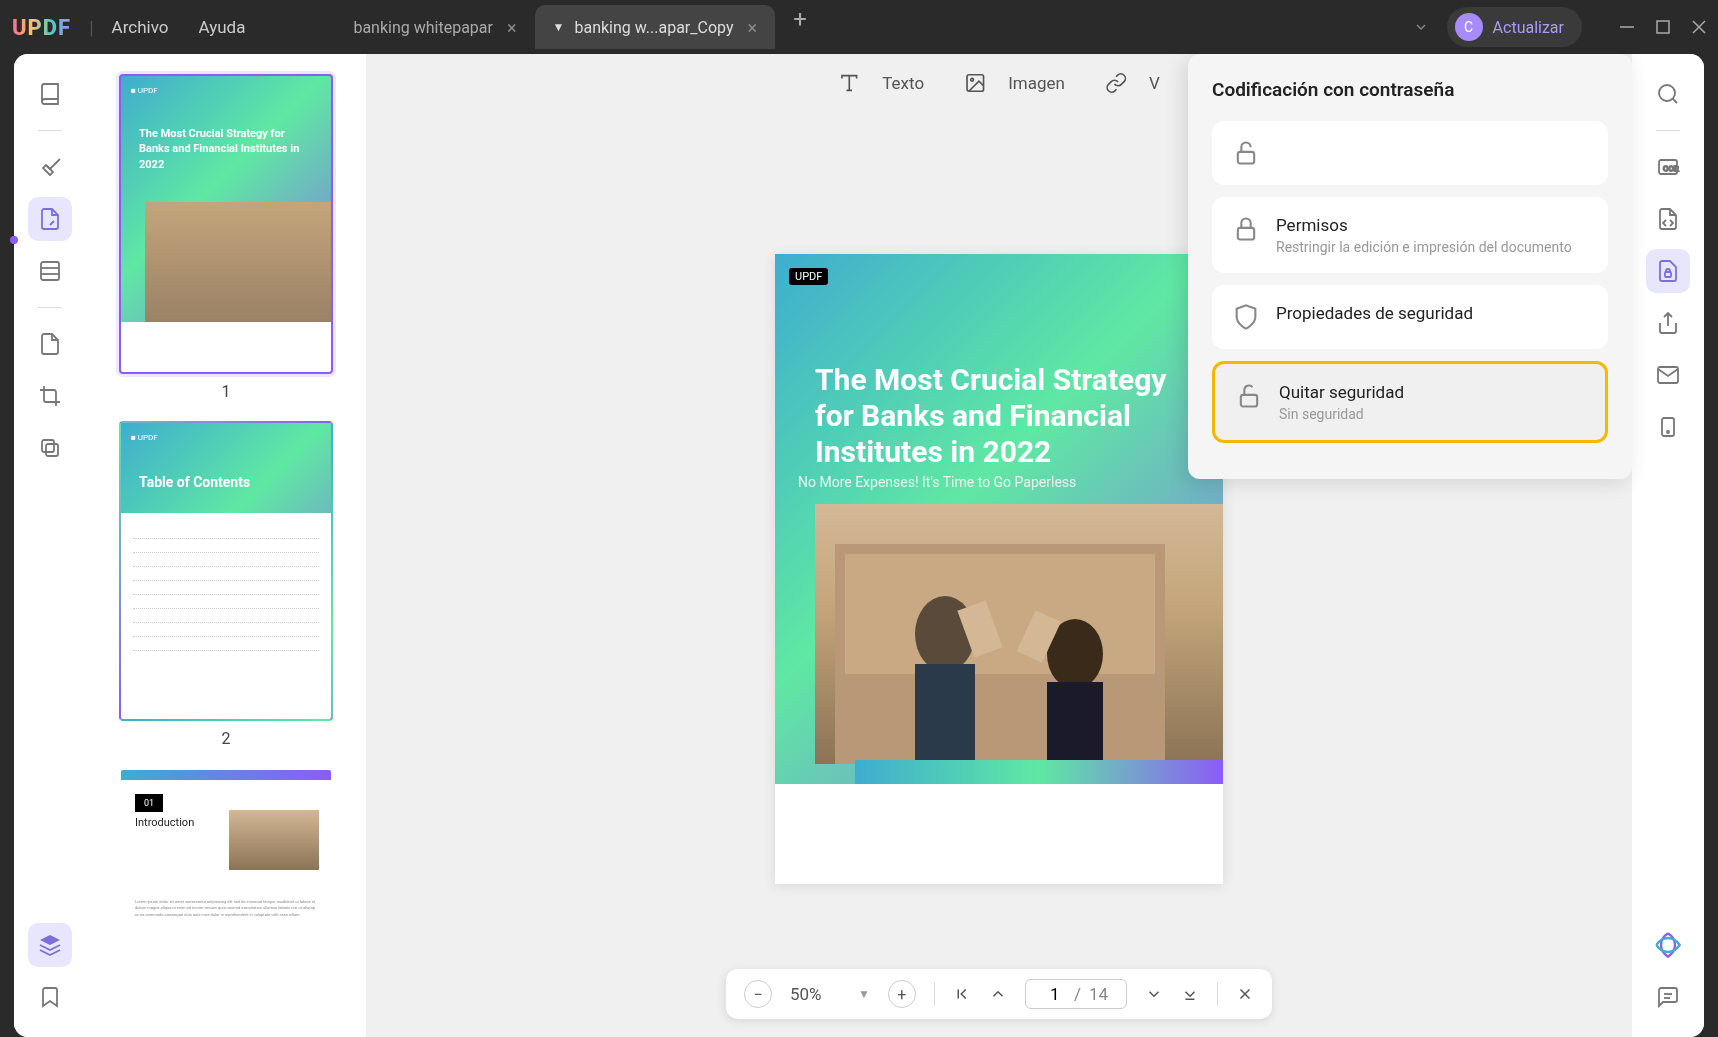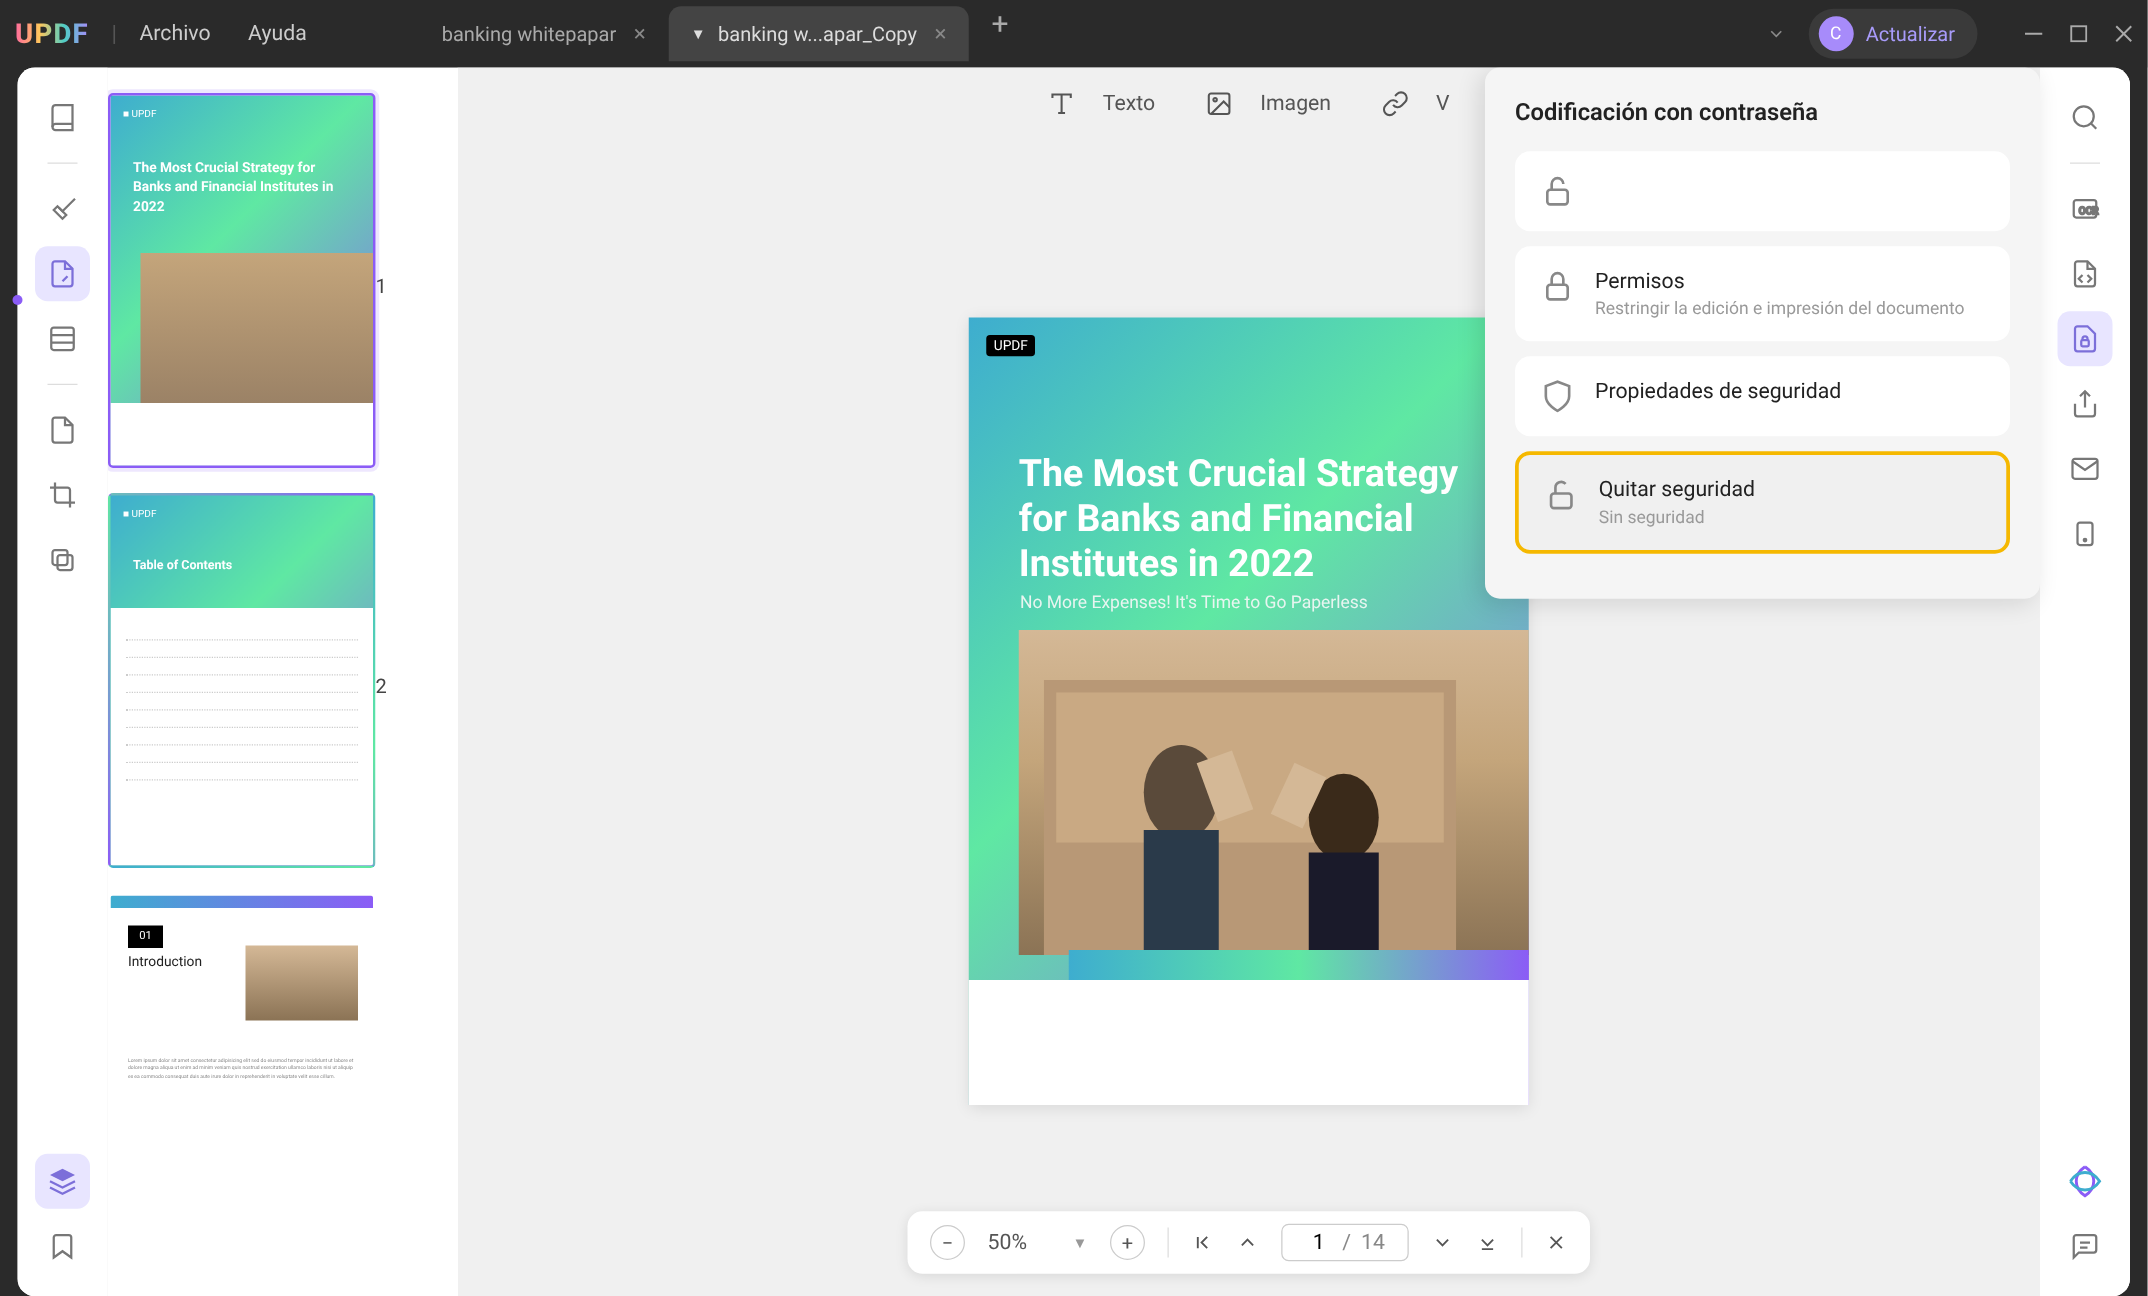--- a/index.html
+++ b/index.html
@@ -28,43 +28,43 @@
 
 
 .left-sidebar { width: 72px; background: #fff; display: flex; flex-direction: column; align-items: center; padding-top: 18px; gap: 8px; }
 .left-sidebar .tool { width: 44px; height: 44px; display: flex; align-items: center; justify-content: center; border-radius: 10px; cursor: pointer; color: #777; }
 .left-sidebar .tool.active { background: #e8e5ff; color: #7c6fd9; }
 .left-sidebar .divider { width: 24px; height: 1px; background: #ddd; margin: 6px 0; }
 .left-sidebar .spacer { flex: 1; }
 
 
 .thumbnail-panel { width: 280px; background: #fff; padding: 20px 0; overflow-y: auto; }
-.thumb-wrapper { display: flex; align-items: center; margin-bottom: 20px; }
+.thumb-wrapper { display: flex; flex-direction: column; align-items: center; margin-bottom: 20px; justify-content: space-between; }
 .thumb { width: 214px; height: 300px; border: 2px solid transparent; border-radius: 4px; background: linear-gradient(135deg, #3eadcf 0%, #5fe8a3 40%, #8b5cf6 100%); position: relative; overflow: hidden; cursor: pointer; }
 .thumb.selected { border-color: #8b5cf6; box-shadow: 0 0 0 3px rgba(139,92,246,0.15); }
 .thumb-num { margin-top: 8px; color: #444; font-size: 16px; }
 .thumb-inner-white { position: absolute; bottom: 0; left: 0; right: 0; height: 50px; background: white; }
 .thumb-photo { position: absolute; bottom: 50px; left: 24px; right: 0; height: 120px; background: linear-gradient(to bottom, #c4a57b, #9b8266); }
 .thumb-title { position: absolute; top: 50px; left: 18px; right: 18px; color: white; font-size: 11px; font-weight: 700; line-height: 1.4; }
 .thumb-logo { position: absolute; top: 10px; left: 10px; color: white; font-size: 8px; }
 
-.thumb2 .thumb-title { font-size: 10px; }
+.thumb2 .thumb-title { font-size: 14px; }
 .thumb3 { background: white; }
 .thumb3-header { height: 10px; background: linear-gradient(90deg, #3eadcf, #8b5cf6); }
 
 
 .main-view { flex: 1; position: relative; background: #f0f0f0; }
 .doc-toolbar { position: absolute; top: 18px; left: 50%; transform: translateX(-50%); display: flex; gap: 40px; align-items: center; }
 .doc-tool { display: flex; align-items: center; gap: 22px; color: #555; font-size: 17px; cursor: pointer; }
 .doc-tool svg { width: 22px; height: 22px; }
 
 .page-canvas { position: absolute; top: 200px; left: 50%; transform: translateX(-50%); width: 448px; height: 630px; background: linear-gradient(135deg, #3eadcf 0%, #5fe8a3 40%, #8b5cf6 100%); box-shadow: 0 2px 12px rgba(0,0,0,0.1); }
 .page-logo { position: absolute; top: 14px; left: 14px; color: white; font-size: 11px; background: #000; padding: 2px 6px; border-radius: 3px; }
 .page-title { position: absolute; top: 108px; left: 40px; right: 40px; color: white; font-size: 30px; font-weight: 700; line-height: 1.2; }
-.page-subtitle { position: absolute; top: 220px; left: 41px; color: #e8f5f0; font-size: 14px; }
+.page-subtitle { position: absolute; top: 220px; left: 23px; color: #e8f5f0; font-size: 14px; }
 .page-photo { position: absolute; top: 250px; left: 40px; right: 0; height: 260px; background: linear-gradient(to bottom, #d4b896 0%, #c4a57b 40%, #8b7355 100%); overflow: hidden; }
 .page-photo-people { position: absolute; bottom: 0; left: 20px; width: 330px; height: 220px; }
 .page-bottom-white { position: absolute; bottom: 0; left: 0; right: 0; height: 100px; background: white; }
 .page-color-bar { position: absolute; bottom: 100px; left: 80px; right: 0; height: 24px; background: linear-gradient(90deg, #3eadcf, #5fe8a3, #8b5cf6); }
 
 
 .security-panel { position: absolute; top: 0; right: 0; width: 444px; background: #f5f5f5; border-radius: 12px; box-shadow: -4px 4px 20px rgba(0,0,0,0.12); padding: 24px; z-index: 100; }
 .security-title { font-size: 19px; font-weight: 600; color: #222; margin-bottom: 20px; }
 .security-item { background: white; border-radius: 12px; padding: 18px 20px; margin-bottom: 12px; display: flex; align-items: flex-start; gap: 16px; cursor: pointer; }
 .security-item.highlighted { border: 3px solid #f5b800; background: #f0f0f0; }

